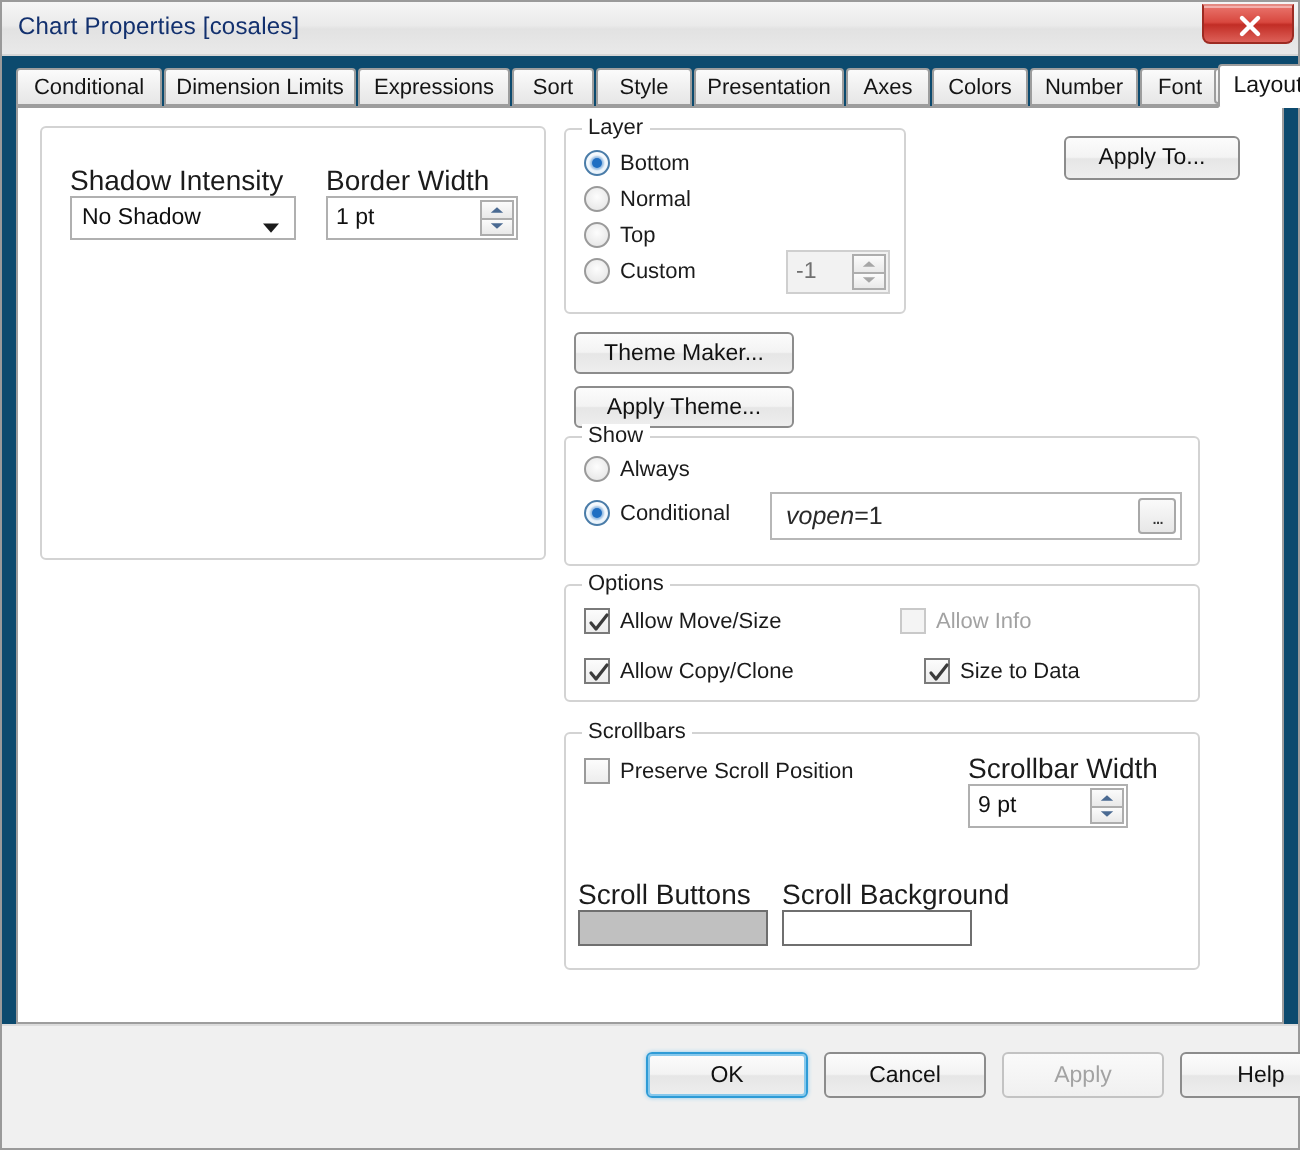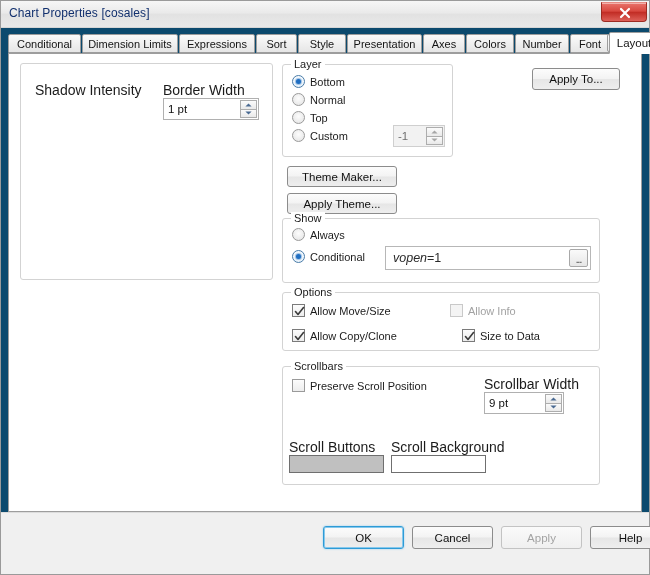--- a/index.html
+++ b/index.html
@@ -230,20 +230,28 @@
       <path d="M1.5 0.5 L1.5 7.5 L6.2 4 Z" fill="#33599b"></path>
     </svg>
   </div>
 
   <div id="tabpage">
 
     <div class="group" style="left:11px; top:9px; width:253px; height:217px;">
 
       <div class="label" style="left:14px; top:18px;">Shadow Intensity</div>
 
+      <div class="combo" style="left:14px; top:34px; width:113px;">
+        <span class="cval">No Shadow</span>
+        <span class="carrow">
+          <svg width="9" height="6" viewBox="0 0 9 6">
+              <path d="M0.5 0.8 L8.5 0.8 L4.5 5.4 Z" fill="#1b1b1b"></path>
+            </svg>
+        </span>
+      </div>
 
       <div class="label" style="left:142px; top:18px;">Border Width</div>
 
       <div class="spin" style="left:142px; top:34px; width:96px;">
         <span class="sval">1 pt</span>
         <span class="sbtns">
           <span class="sbtn">
             <svg width="7" height="4" viewBox="0 0 7 4">
                 <path d="M3.5 0.6 L6.6 3.4 L0.4 3.4 Z" fill="#4a6a92"></path>
               </svg>

